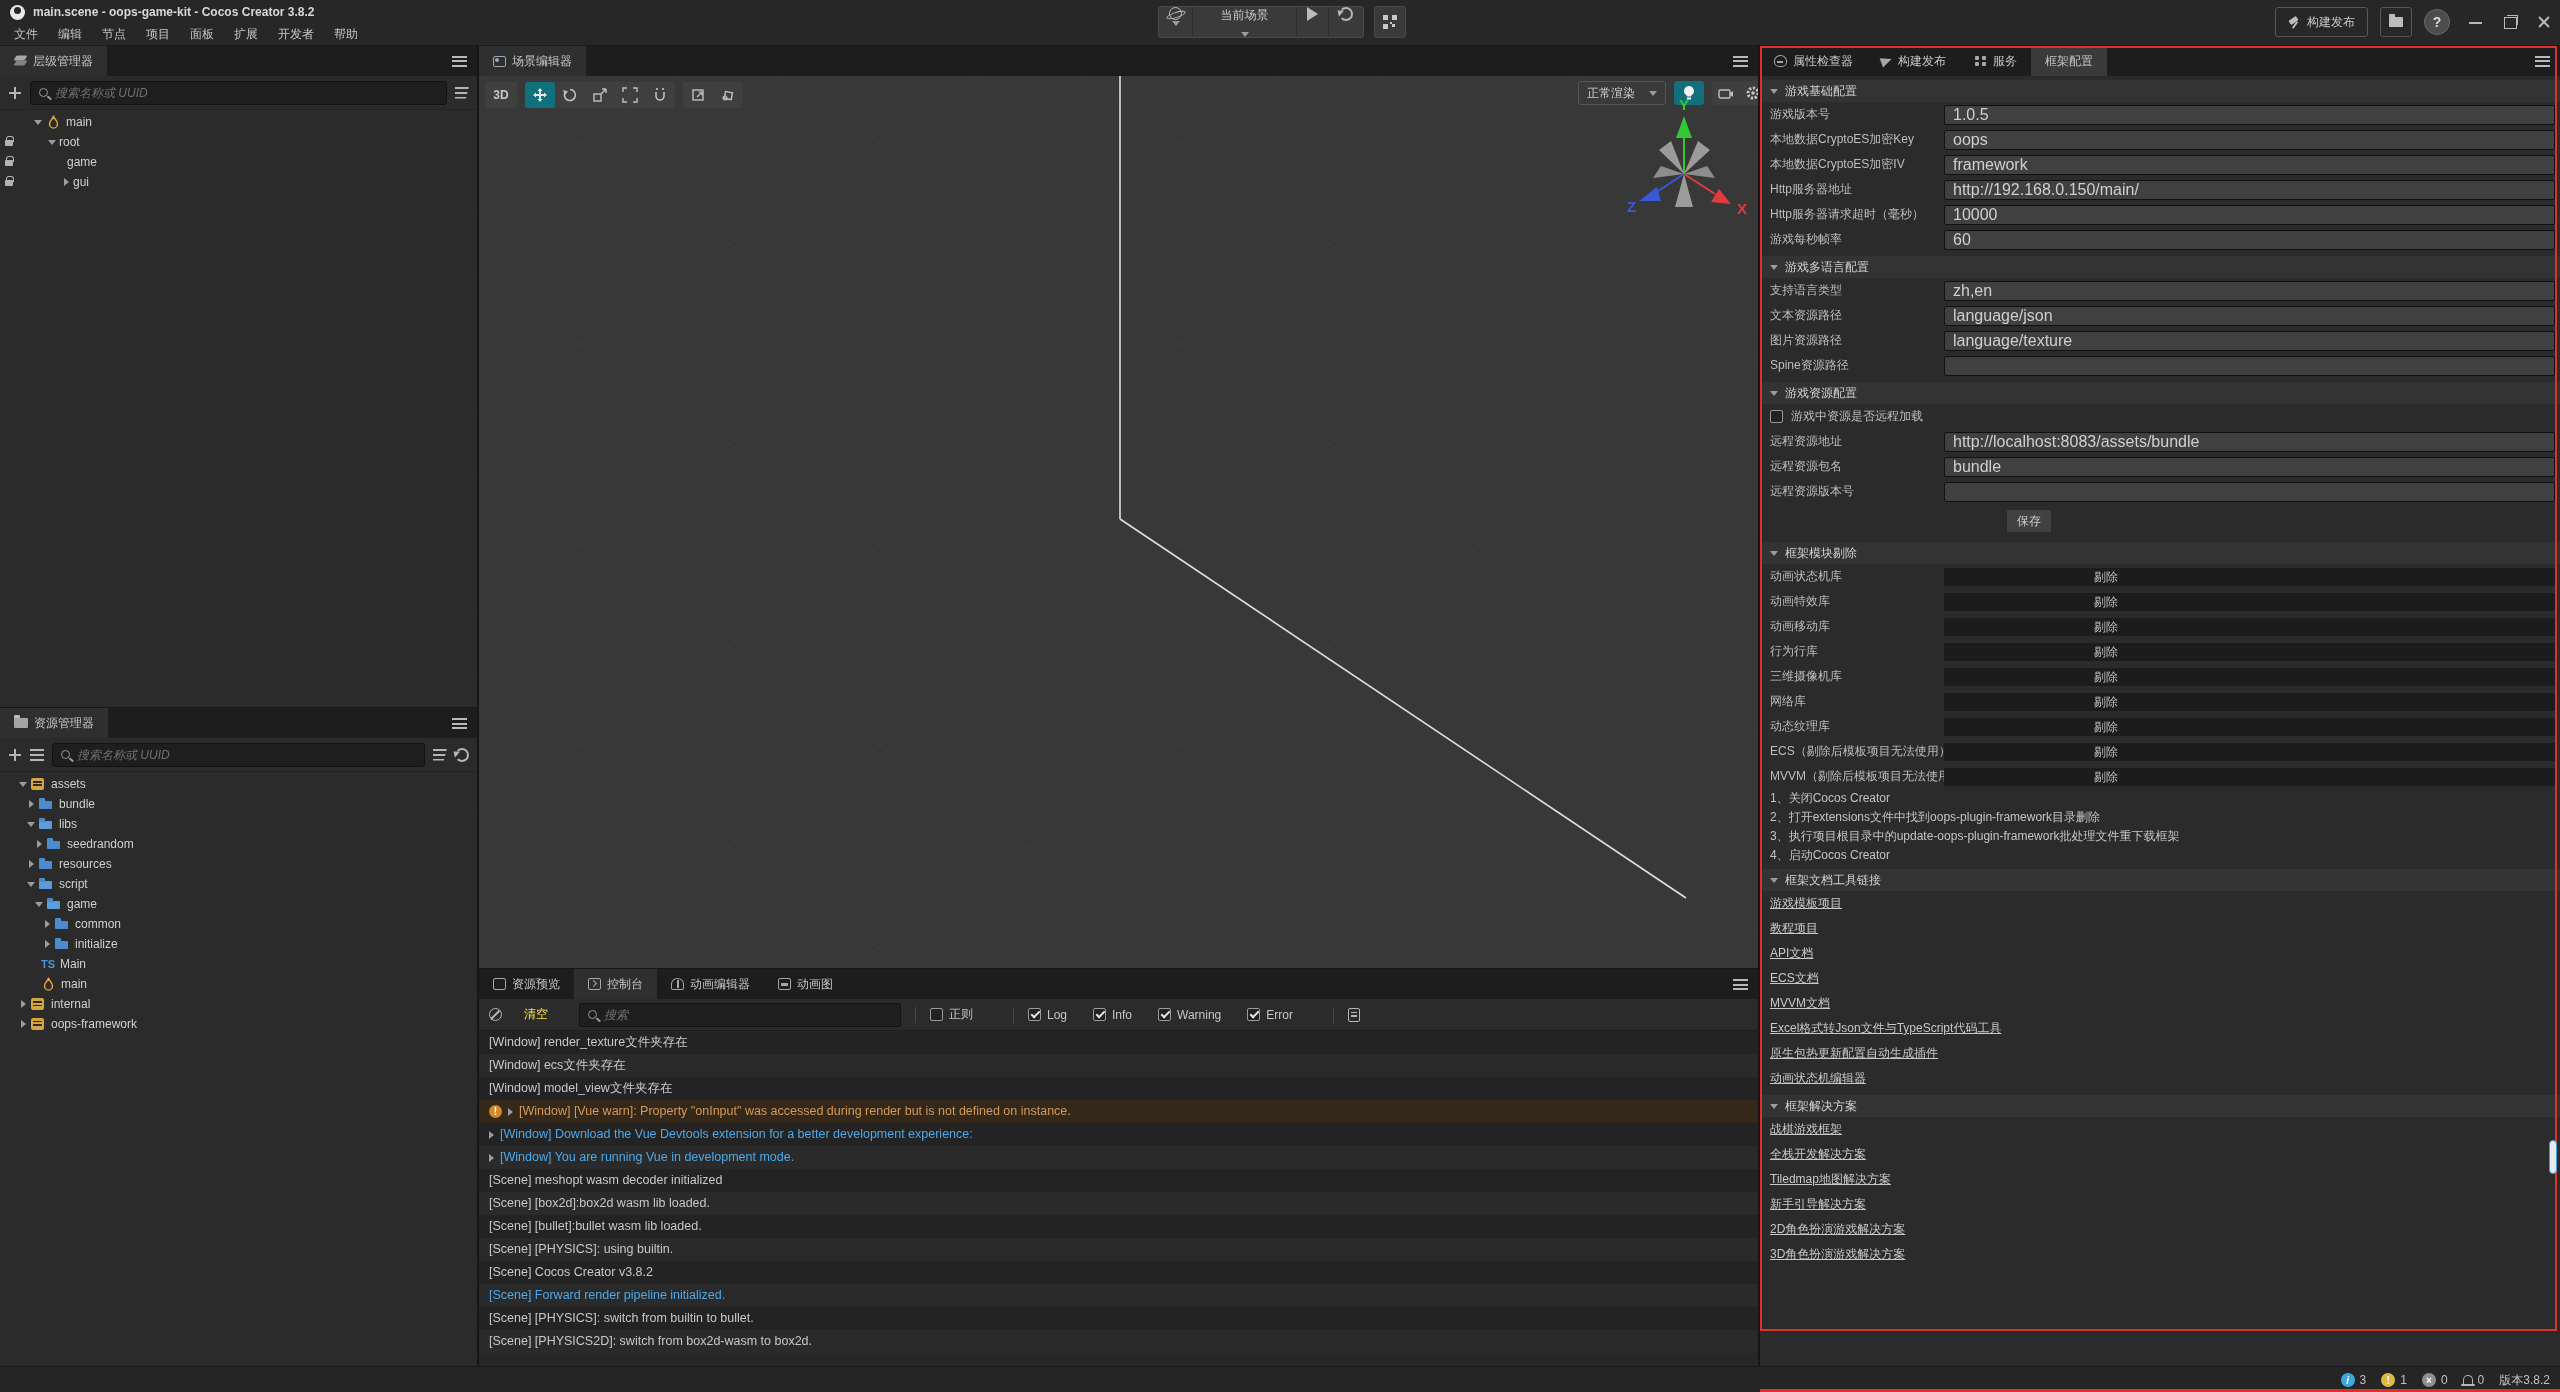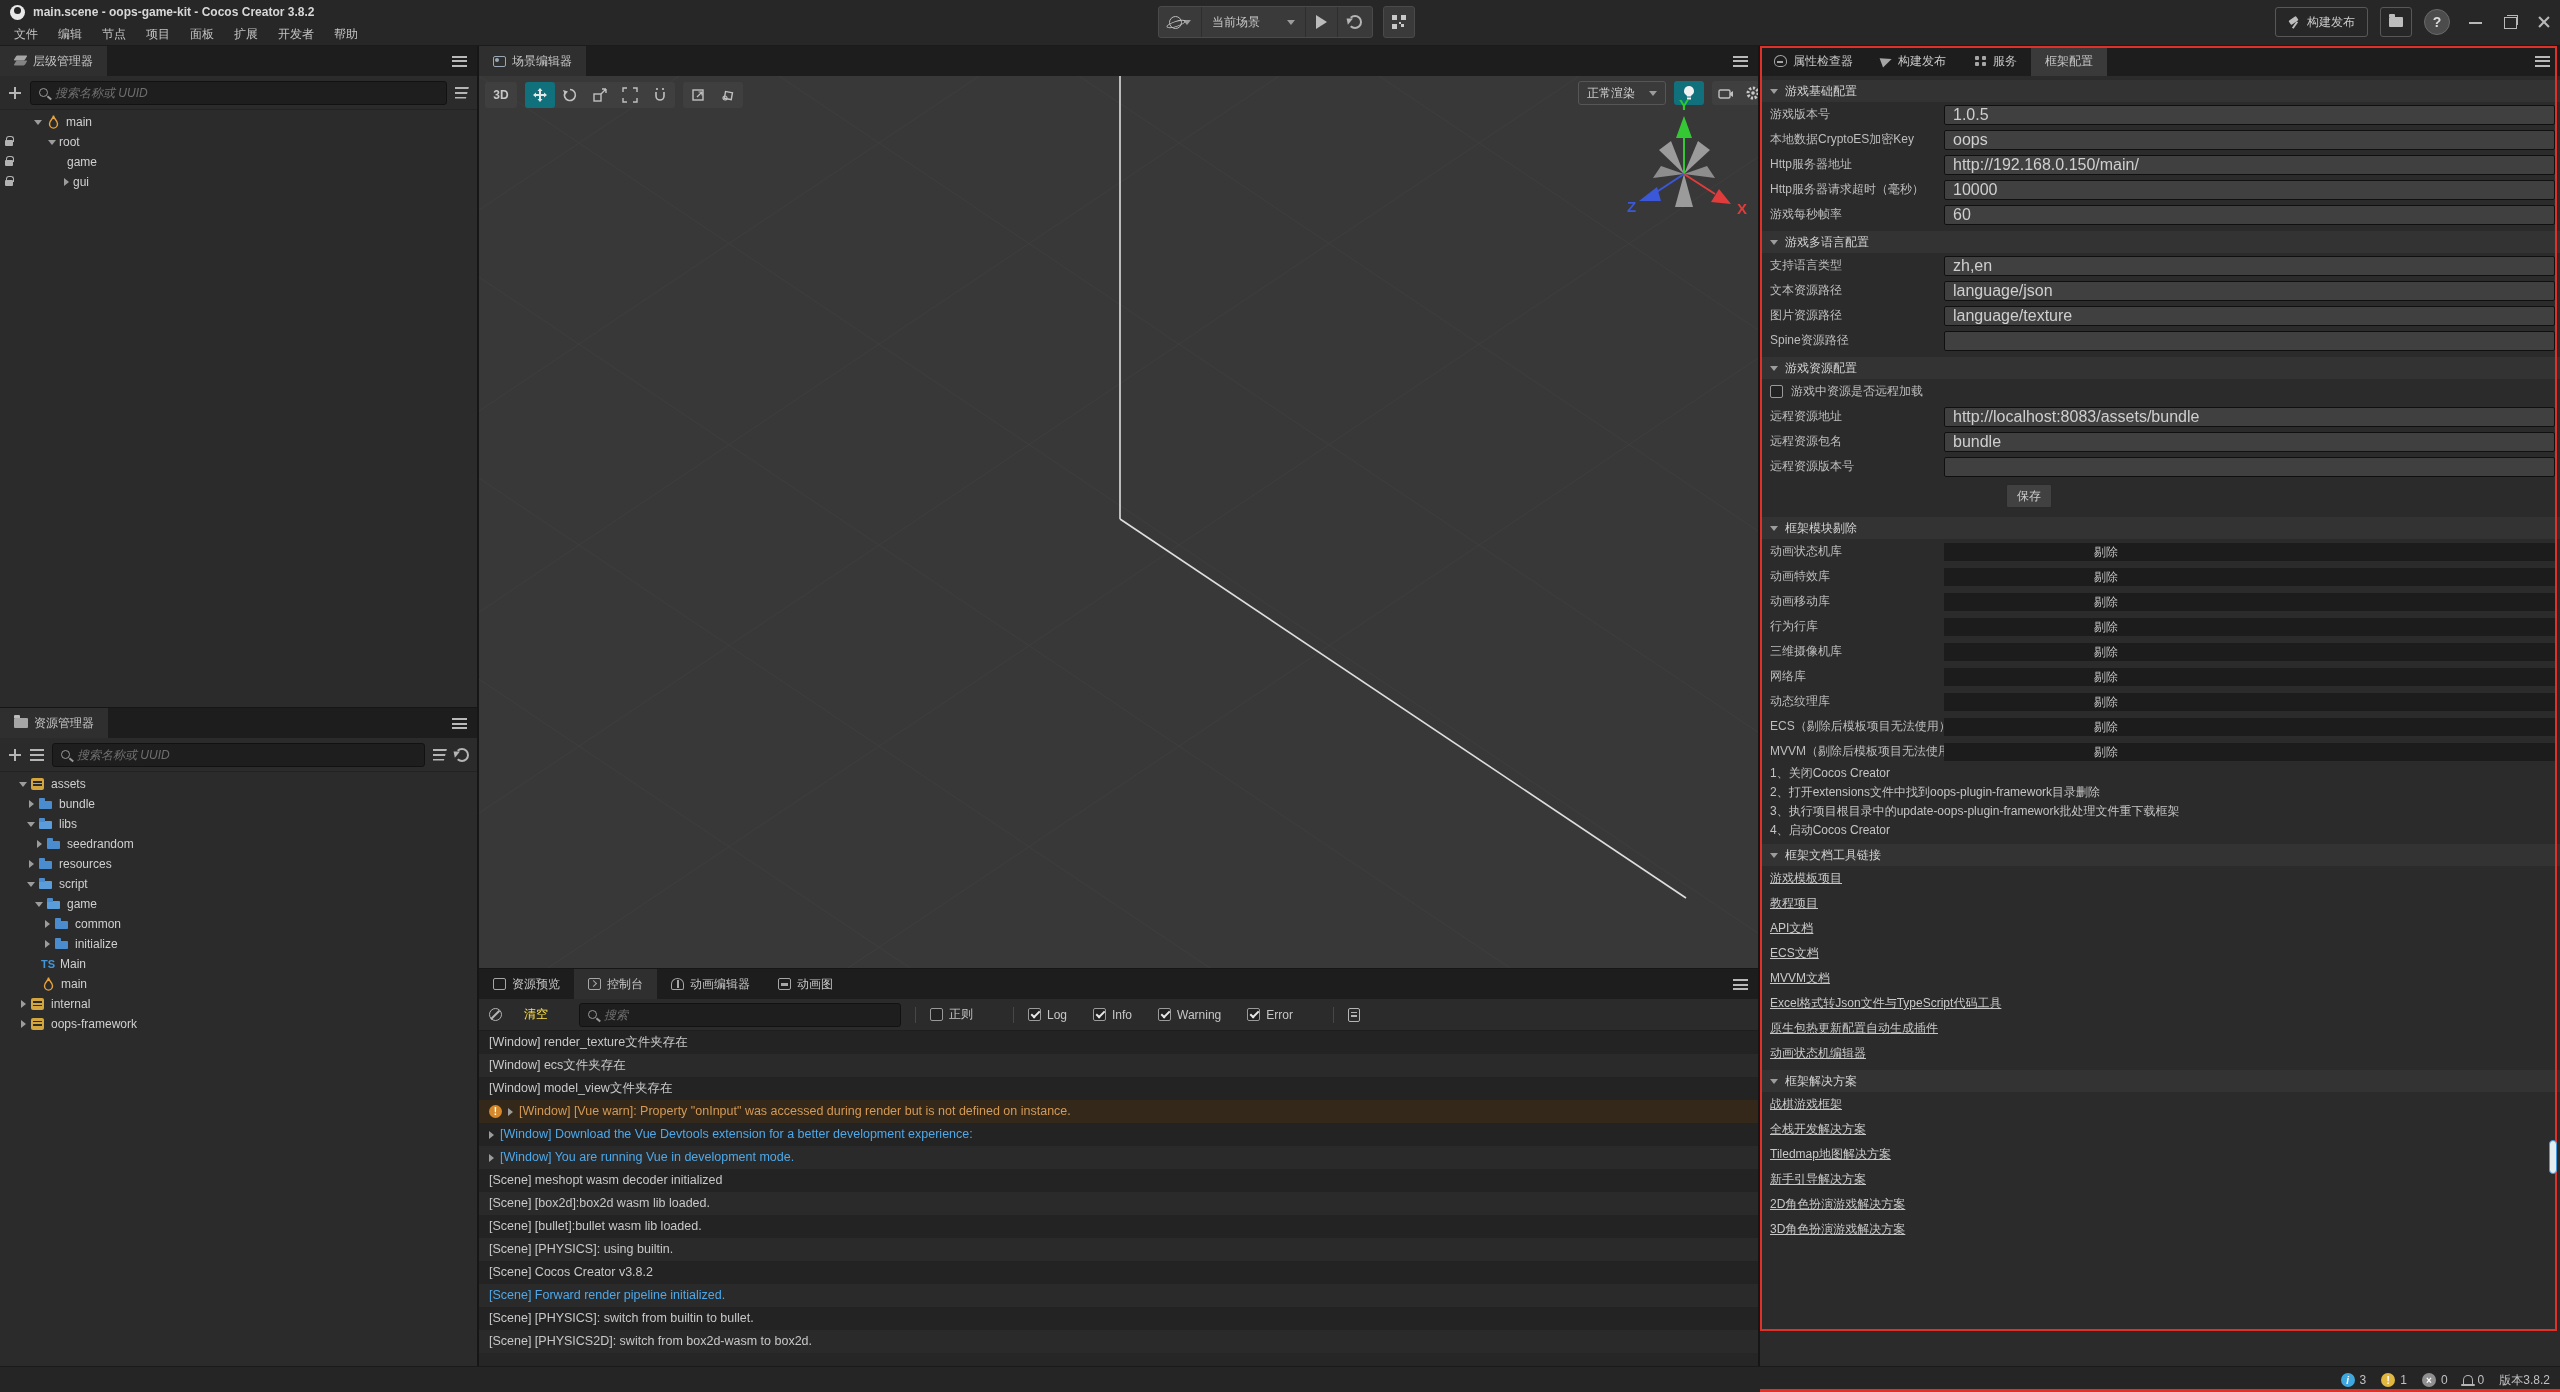--- a/index.html
+++ b/index.html
@@ -11,21 +11,21 @@
   }
   
   #titlebar { position:absolute; left:0; top:0; width:2560px; height:46px; background:#272727; border-bottom:1px solid #1b1b1b; }
   .app-logo { position:absolute; left:10px; top:5px; width:15px; height:15px; border-radius:50%; background:#e9e9e9; }
   .app-logo::after { content:''; position:absolute; left:4px; top:2px; width:7px; height:7px; border-radius:50%; background:#272727; }
   .app-title { position:absolute; left:33px; top:5px; font-size:12px; font-weight:bold; color:#d8d8d8; white-space:nowrap; }
   #menu-row { position:absolute; left:4px; top:24px; height:20px; display:flex; }
   .menu-item { padding:0 10px; line-height:20px; color:#c3c3c3; cursor:default; }
   .center-toolbar { position:absolute; left:1158px; top:6px; height:32px; display:flex; align-items:center; }
   .tb-group { display:flex; align-items:stretch; height:32px; background:#3a3a3a; border:1px solid #4a4a4a; border-radius:3px; overflow:hidden; }
-  .tb-cell { display:flex; align-items:center; gap:1px; padding:0 10px; border-right:1px solid #2e2e2e; color:#c8c8c8; }
+  .tb-cell { display:flex; align-items:center; gap:1px; padding:0 10px; border-right:1px solid #2e2e2e; color:#c8c8c8;flex-direction:column; }
   .tb-cell:last-child { border-right:none; }
   .chev-down { width:0; height:0; border-left:4px solid transparent; border-right:4px solid transparent; border-top:5px solid #9c9c9c; }
   .planet { width:13px; height:13px; border:1.5px solid #bdbdbd; border-radius:50%; position:relative; }
   .planet::after { content:''; position:absolute; left:-4px; top:4px; width:18px; height:4px; border:1px solid #bdbdbd; border-radius:50%; transform:rotate(-18deg); }
   .play-tri { width:0; height:0; border-top:7px solid transparent; border-bottom:7px solid transparent; border-left:11px solid #bcbcbc; }
   .qr-btn { margin-left:10px; width:32px; height:32px; background:#3a3a3a; border:1px solid #4a4a4a; border-radius:3px; display:flex; align-items:center; justify-content:center; }
   .qr-icon { width:14px; height:14px;
     background:
       linear-gradient(#c8c8c8,#c8c8c8) 0 0/5px 5px no-repeat,
       linear-gradient(#c8c8c8,#c8c8c8) 9px 0/5px 5px no-repeat,
@@ -655,20 +655,24 @@
       </div>
       <div class="f-row">
         <span class="f-label">游戏版本号</span>
         <input class="f-input" value="1.0.5" style="">
       </div>
       <div class="f-row">
         <span class="f-label">本地数据CryptoES加密Key</span>
         <input class="f-input" value="oops" style="">
       </div>
       <div class="f-row">
+        <span class="f-label">本地数据CryptoES加密IV</span>
+        <input class="f-input" value="framework" style="">
+      </div>
+      <div class="f-row">
         <span class="f-label">Http服务器地址</span>
         <input class="f-input" value="http://192.168.0.150/main/" style="">
       </div>
       <div class="f-row">
         <span class="f-label">Http服务器请求超时（毫秒）</span>
         <input class="f-input" value="10000" style="">
       </div>
       <div class="f-row">
         <span class="f-label">游戏每秒帧率</span>
         <input class="f-input" value="60" style="">

